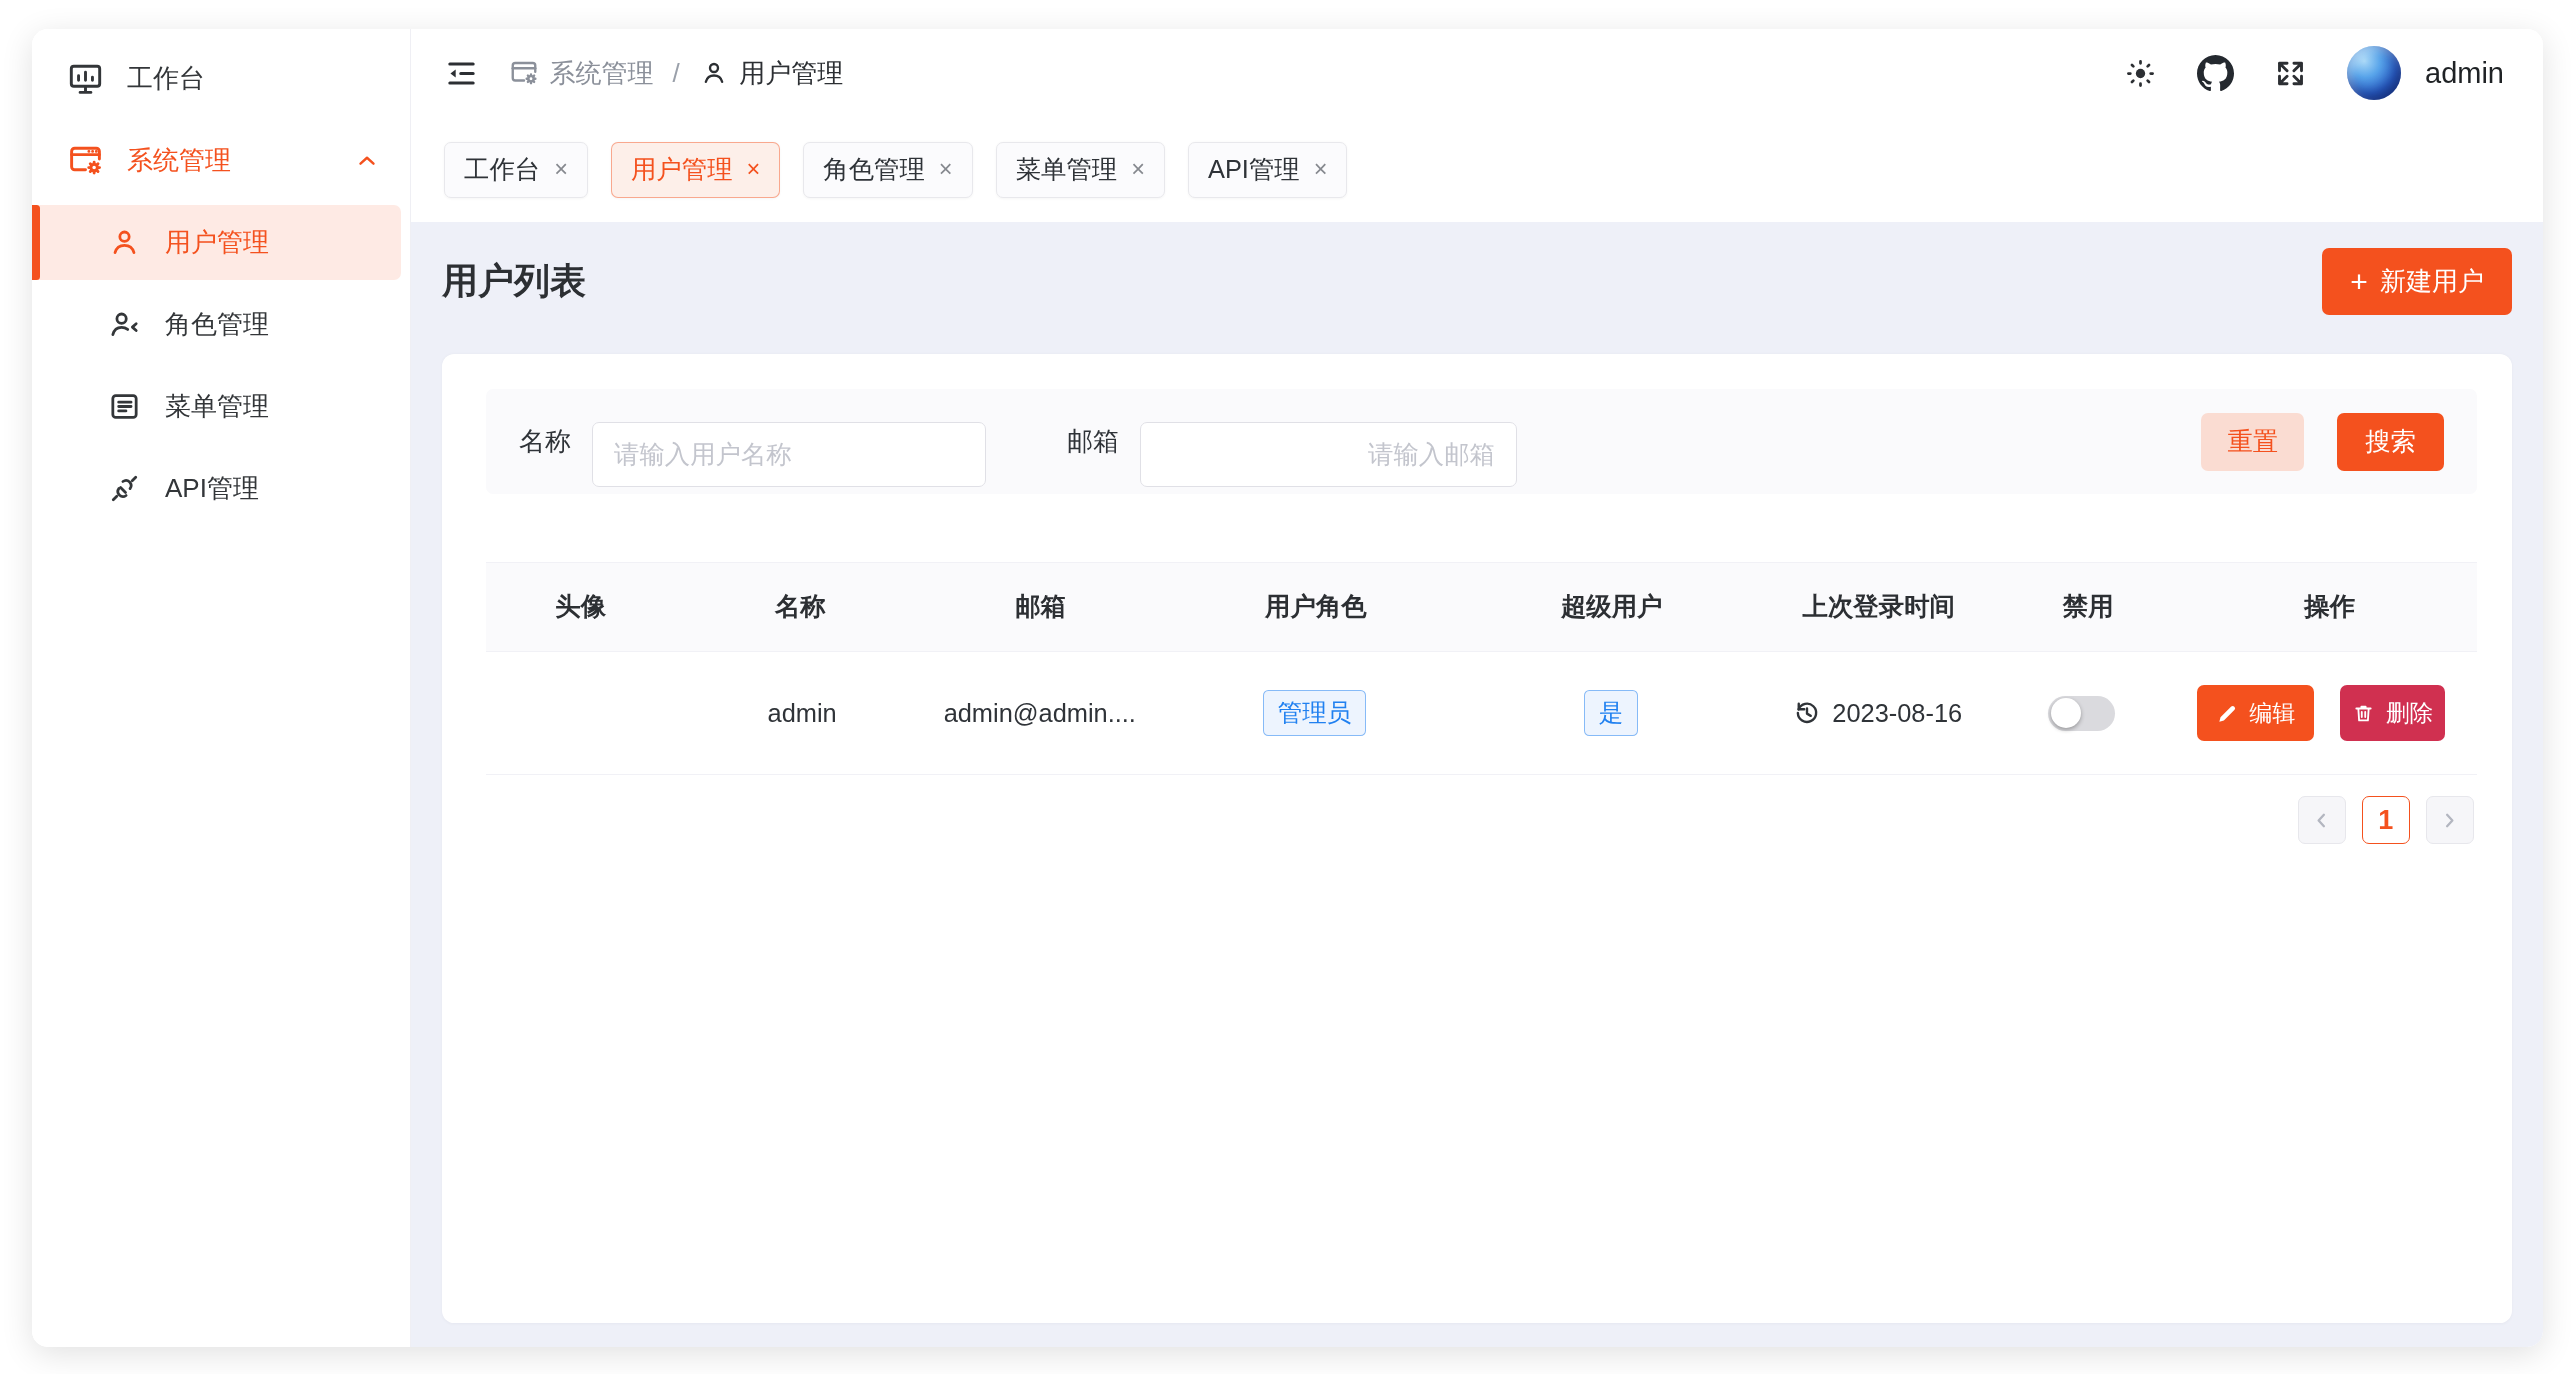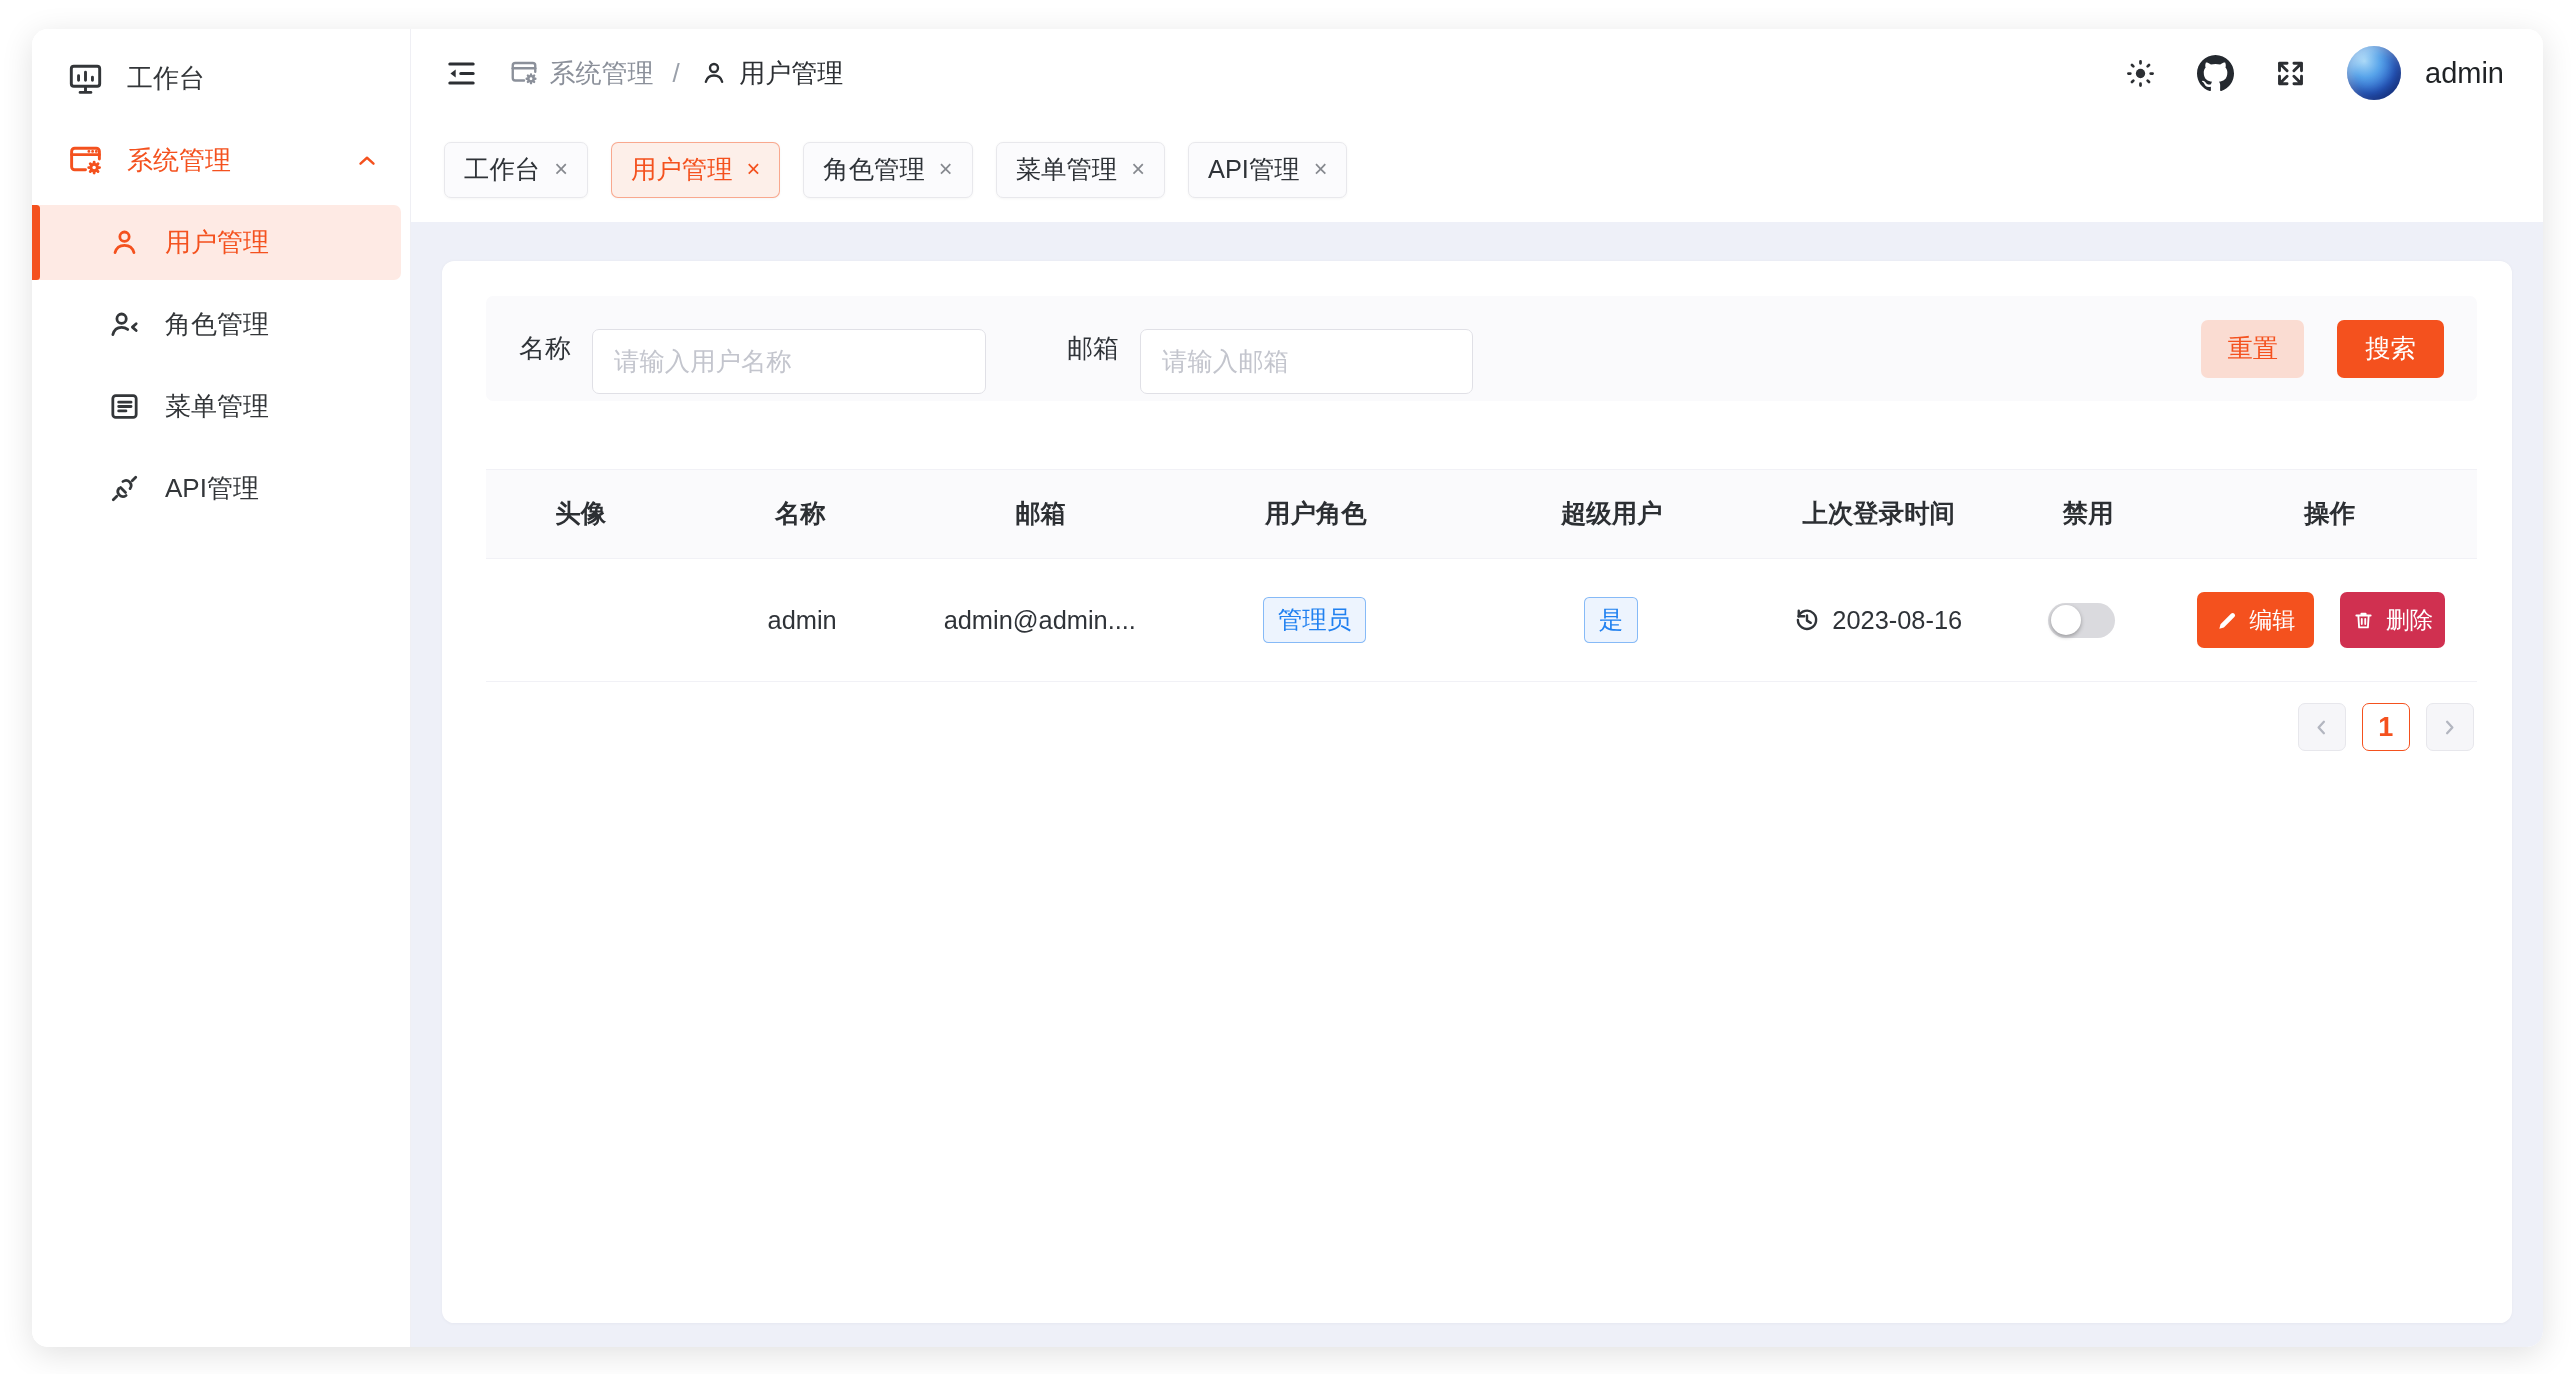--- a/index.html
+++ b/index.html
@@ -71,21 +71,21 @@
     padding:35px 35px 0 44px;display:flex;flex-direction:column;overflow:hidden;
     box-shadow:0 0.9px 3.5px rgba(20,30,60,.04);}
   
   .filter-bar{height:105px;background:var(--box-bg);border-radius:7px;display:flex;
     align-items:center;padding:0 33px;flex:0 0 auto;}
   .f-label{font-size:26px;color:#2f3338;margin-right:21px;}
   .f-input{height:65px;border:1.8px solid #e0e0e6;border-radius:7px;background:#fff;
     font-size:25.4px;padding:0 21px;color:var(--text);outline:none;font-family:inherit;margin-top:26px;}
   .f-input::placeholder{color:#c3c5cd;}
   .f-input.name{width:394px;}
-  .f-input.email{width:333px;margin-right:0;}
+  .f-input.email{width:377px;margin-right:0;text-align:right;}
   .gap56{width:81px;}
   .spacer{flex:1;}
   .btn-reset{height:58px;padding:0 26px;background:#fadcd2;color:var(--primary);font-size:25.4px;}
   .btn-search{height:58px;padding:0 28px;background:var(--primary);color:#fff;font-size:25.4px;margin-left:33px;}
   
   .tbl{margin-top:68px;flex:0 0 auto;}
   .tbl-header,.tbl-row{display:grid;
     grid-template-columns:230fr 265fr 280fr 350fr 330fr 280fr 190fr 358fr;align-items:center;}
   .tbl-header{height:90px;background:var(--box-bg);border-top:1.8px solid #f1f1f6;
     border-bottom:1.8px solid #f1f1f6;gap:16px;}
@@ -265,20 +265,27 @@
         <span class="tab-close">×</span>
       </span>
       <span class="tab-chip">
         <span>API管理</span>
         <span class="tab-close">×</span>
       </span>
     </div>
 
     <div class="content">
 
+      <div class="page-head">
+        <span class="page-title">用户列表</span>
+        <button class="btn btn-new">
+          <span style="font-size:30px;">+</span>
+          <span>新建用户</span>
+        </button>
+      </div>
 
       <div class="card">
 
         <div class="filter-bar">
           <span class="f-label">名称</span>
           <input class="f-input name" placeholder="请输入用户名称" style="">
           <span class="gap56"></span>
           <span class="f-label">邮箱</span>
           <input class="f-input email" placeholder="请输入邮箱" style="">
           <span class="spacer"></span>

